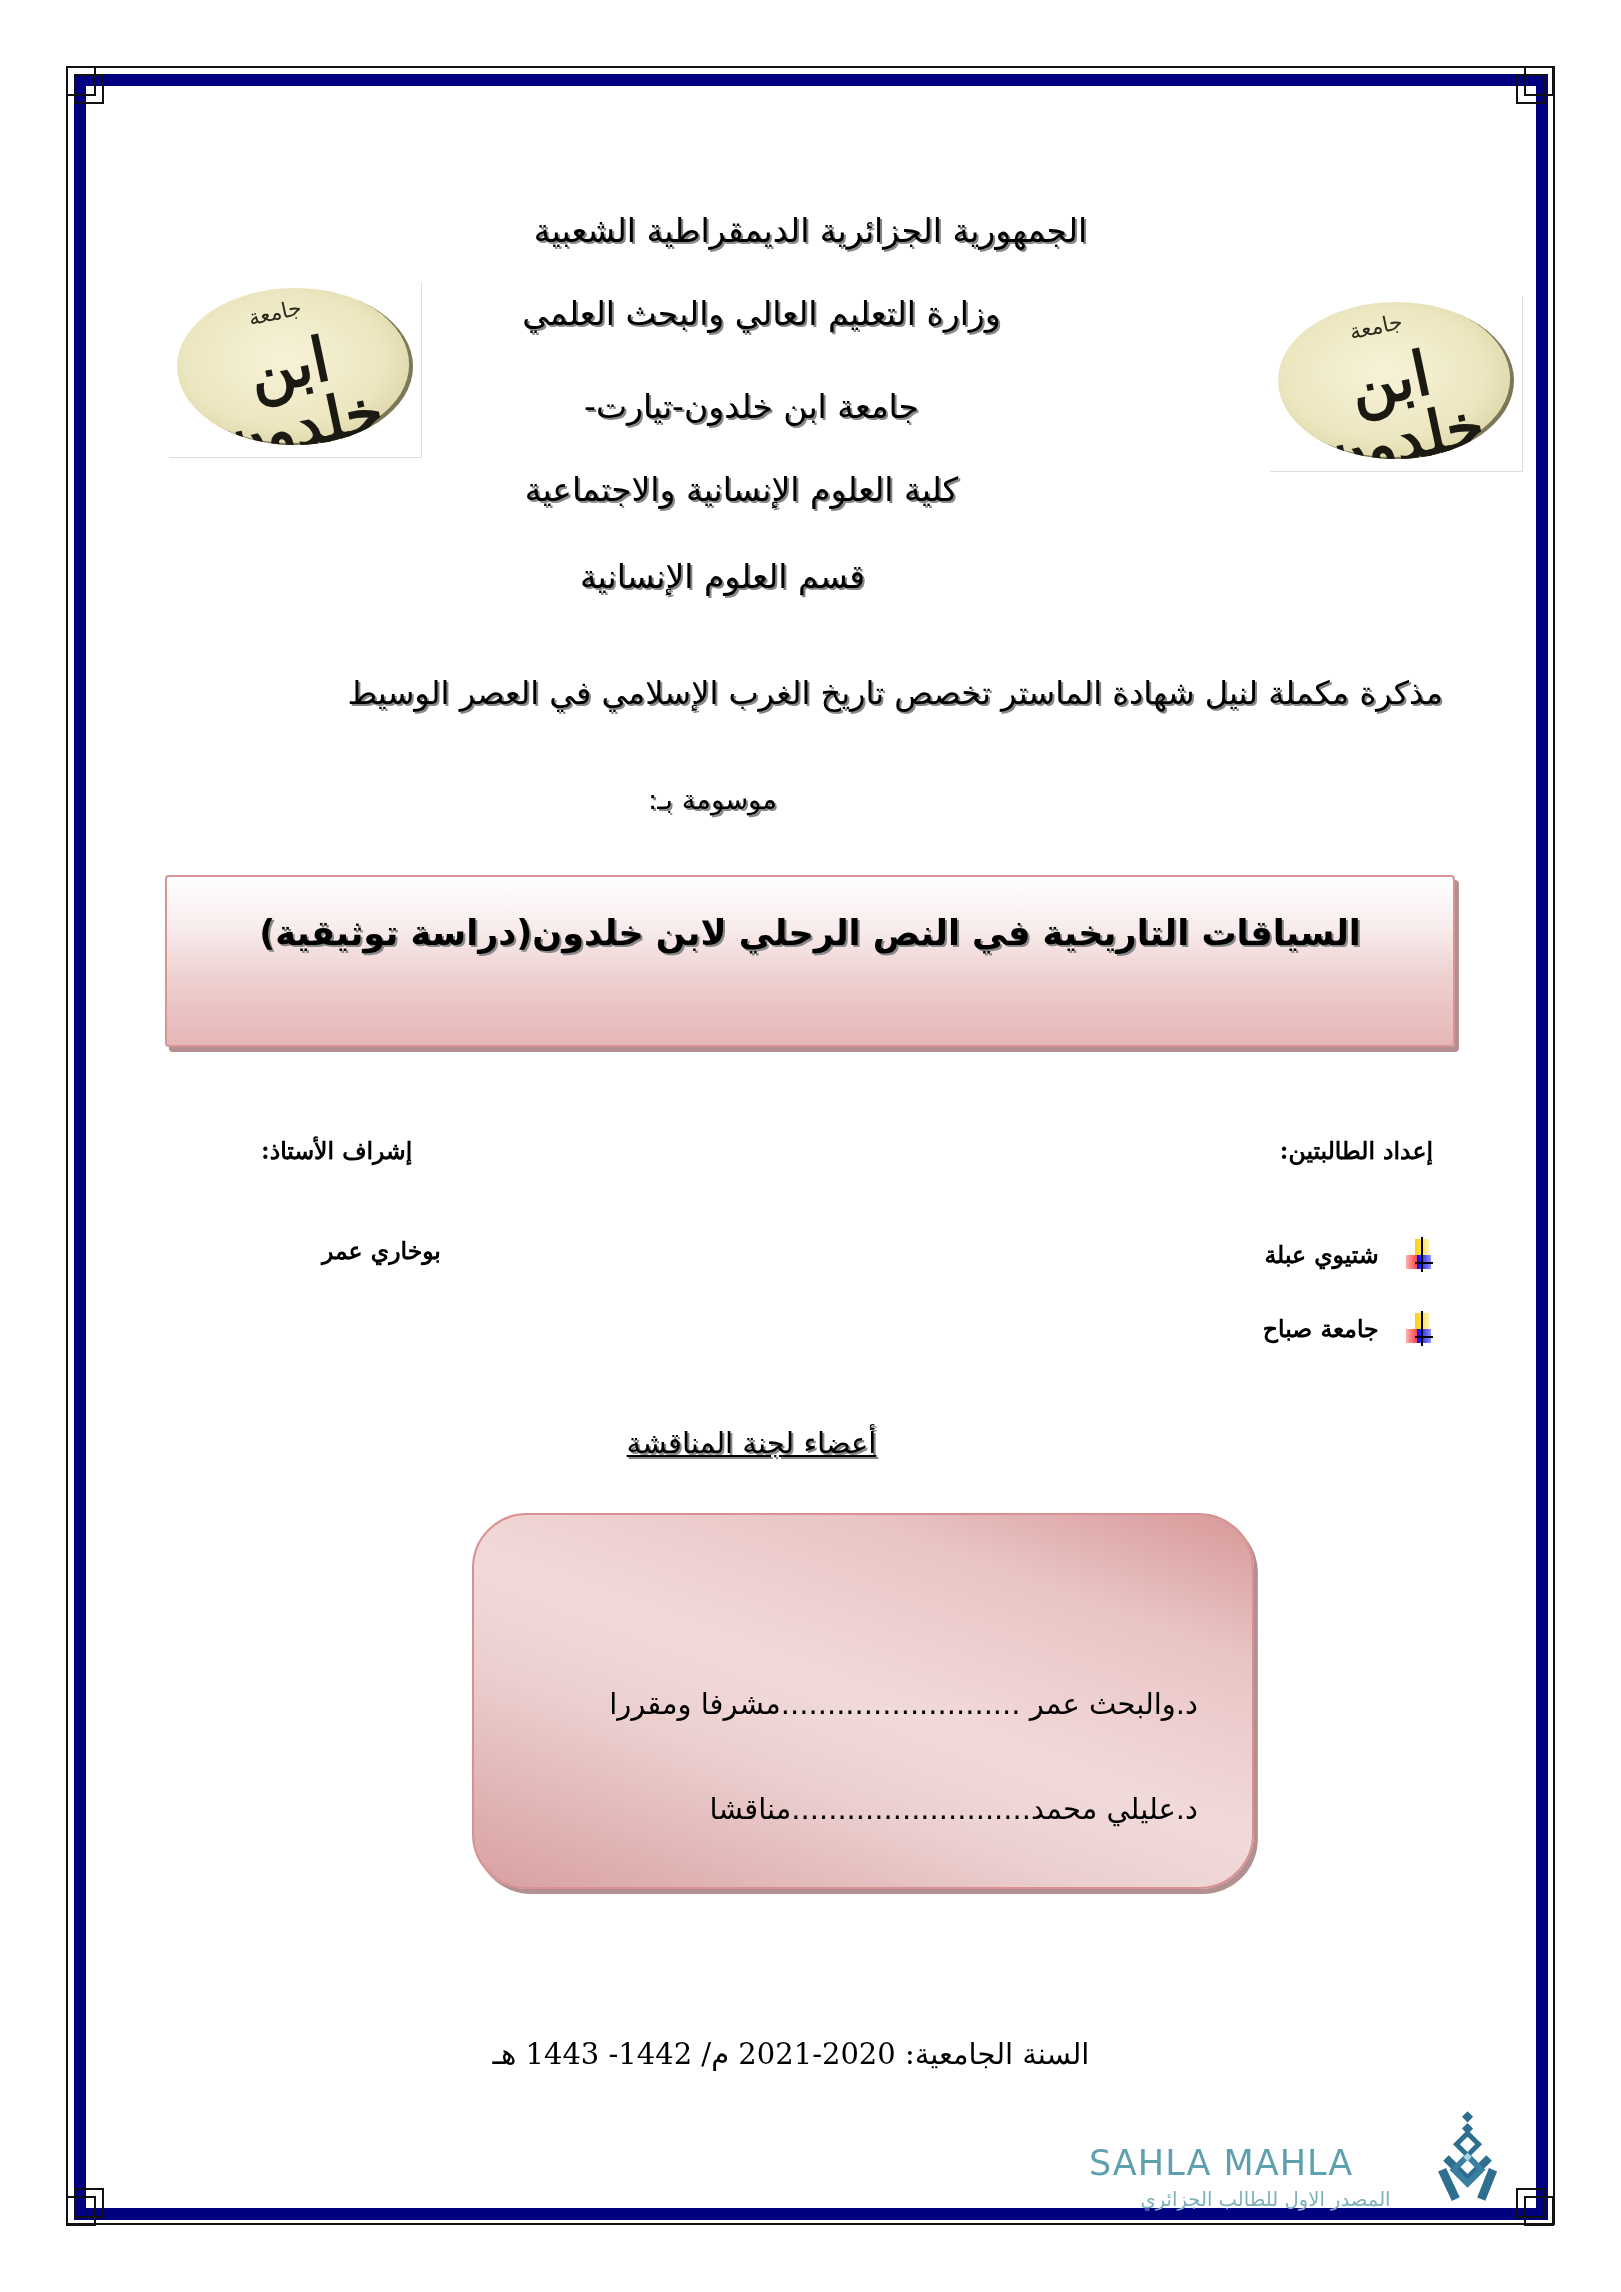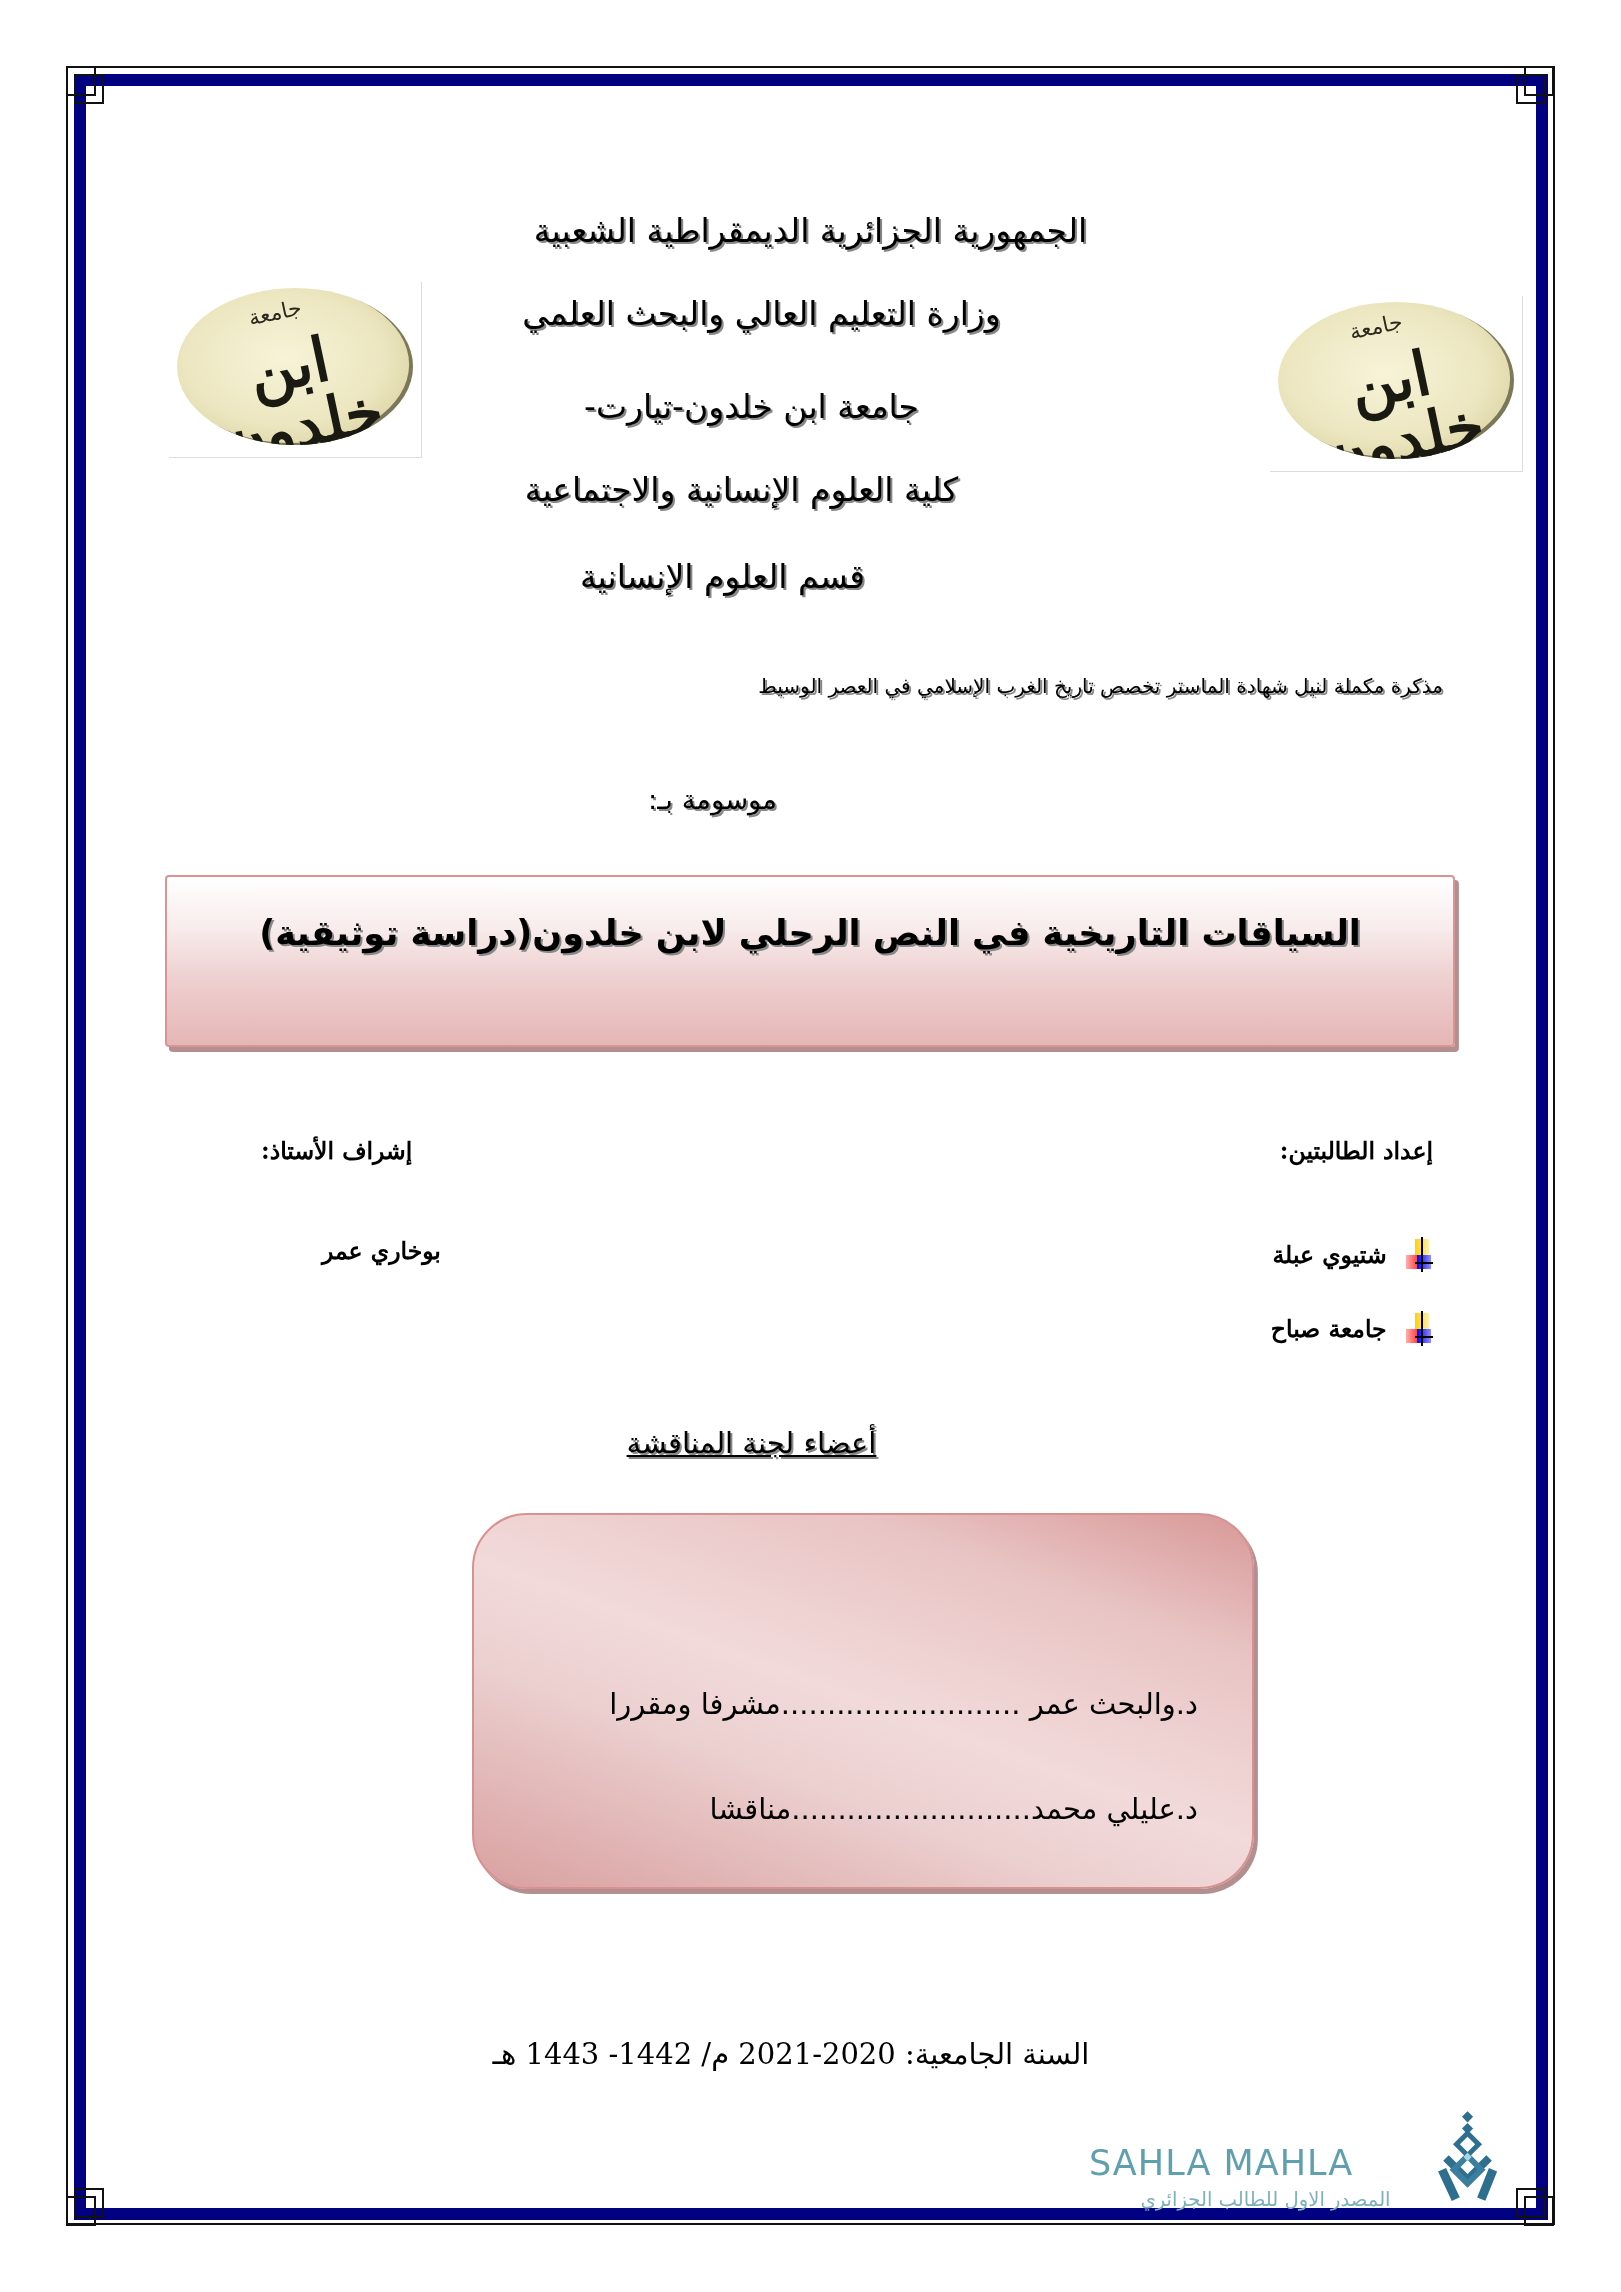--- a/index.html
+++ b/index.html
@@ -54,21 +54,21 @@
     font-family: "DejaVu Sans", sans-serif; font-weight: normal;
     color: #000;
     text-shadow: 2px 2px 0 #888;
     white-space: nowrap;
   }
   .h1 { top: 211px; font-size: 33px; }
   .h2 { top: 294px; font-size: 33px; left: -49px; }
   .h3 { top: 387px; font-size: 33px; left: -59px; }
   .h4 { top: 470px; font-size: 33px; left: -69px; }
   .h5 { top: 557px; font-size: 33px; left: -88px; }
-  .degree { top: 674px; font-size: 20px; left: 257px; width: 1186px; text-align: right; }
+  .degree { top: 674px; font-size: 32px; left: 257px; width: 1186px; text-align: right; }
   .named-by { top: 784px; font-size: 27.4px; left: -98px; }
 
   
   .title-box {
     position: absolute; left: 165px; top: 875px; width: 1290px; height: 172px;
     border-radius: 4px; box-sizing: border-box;
     border: 2.9px solid #d99595;
     background: linear-gradient(#ffffff 0%, #f8ecec 30%, #eed0d0 60%, #e6b6b6 100%);
     box-shadow: 3.9px 4.9px 0 #b58f8f;
   }
@@ -78,21 +78,21 @@
     text-shadow: 2px 2px 0 #888; white-space: nowrap;
   }
 
   
   .serif-b {
     position: absolute; font-family: "DejaVu Serif", serif; font-weight: bold;
     font-size: 23.5px; white-space: nowrap; color: #000; margin-left: 16px;
   }
   .students-label { right: 188px; top: 1137px; }
   .supervisor-label { left: 245px; top: 1137px; direction: rtl; }
-  .student-row { position: absolute; right: 188px; display: flex; align-items: center; gap: 19px; direction: rtl; }
+  .student-row { position: absolute; right: 188px; display: flex; align-items: center; gap: 27px; direction: rtl; }
   .student-row .name { font-family: "DejaVu Serif", serif; font-weight: bold; font-size: 23.5px; }
   .row1 { top: 1237px; }
   .row2 { top: 1311px; }
   .supervisor-name { left: 306px; top: 1237px; }
 
   .bullet {
     position: relative; width: 27.4px; height: 35px; flex: 0 0 27.4px;
   }
   .bullet .y { position: absolute; left: 9.8px; top: 2px; width: 13.7px; height: 17.6px; background: linear-gradient(90deg, #ffd000, #fff2b0); }
   .bullet .r { position: absolute; left: 0; top: 17.6px; width: 13.7px; height: 14.7px; background: linear-gradient(90deg, #ffb0b0, #ff3030); }

